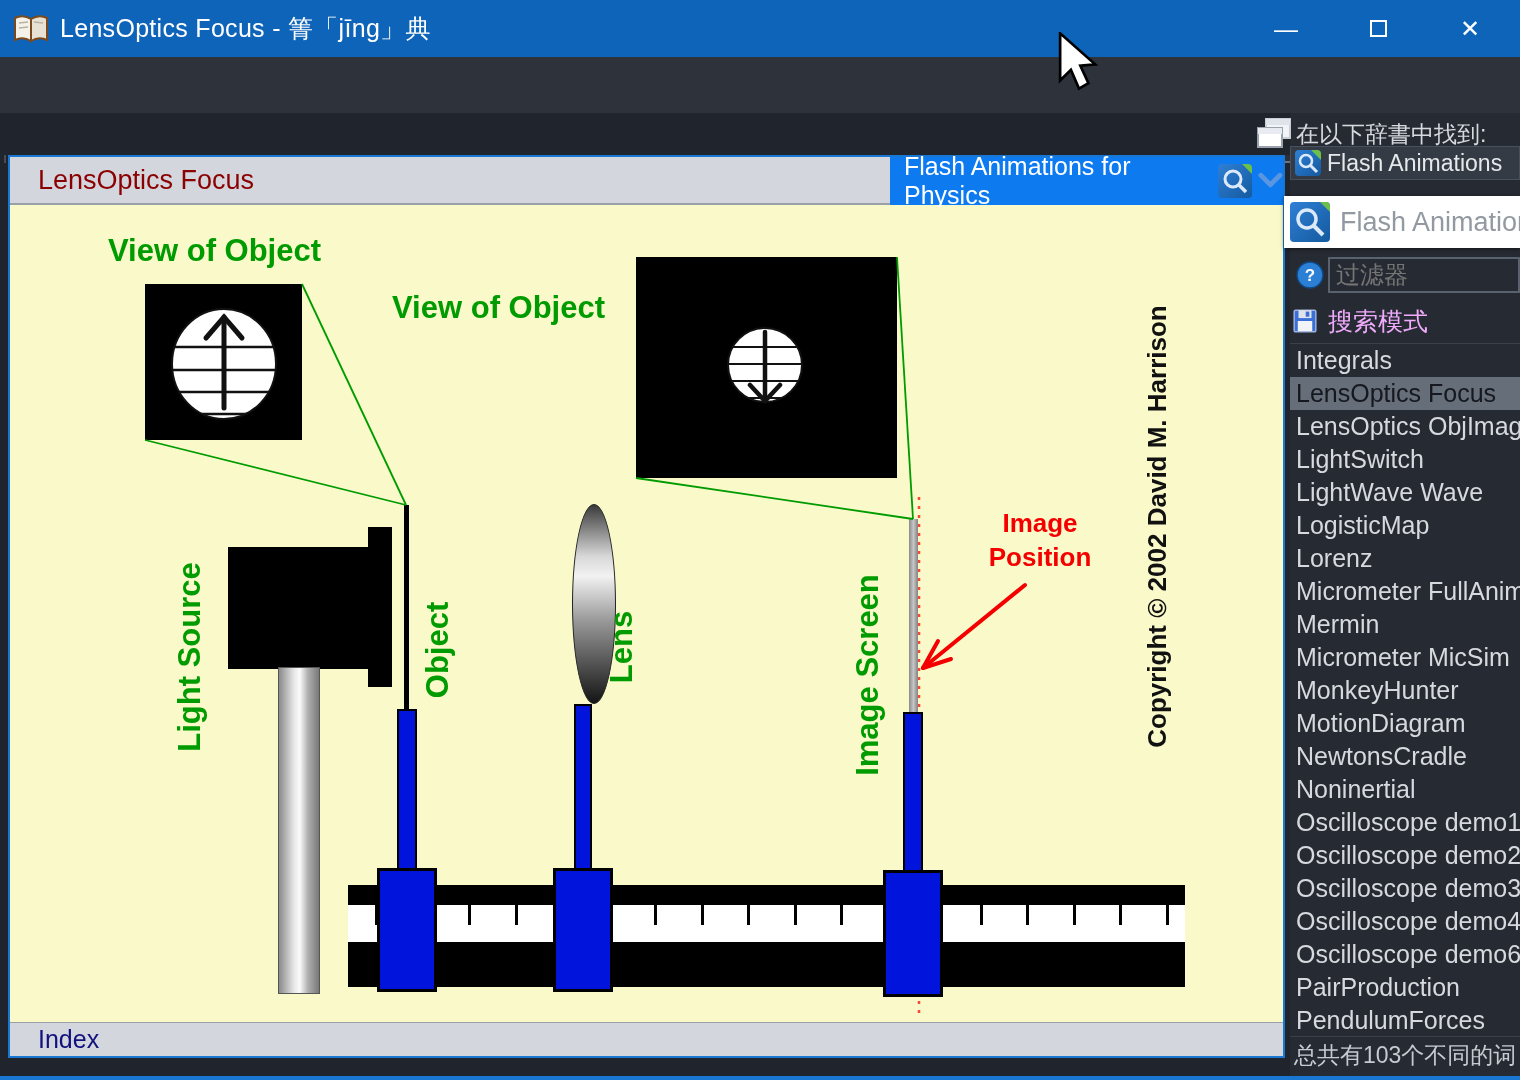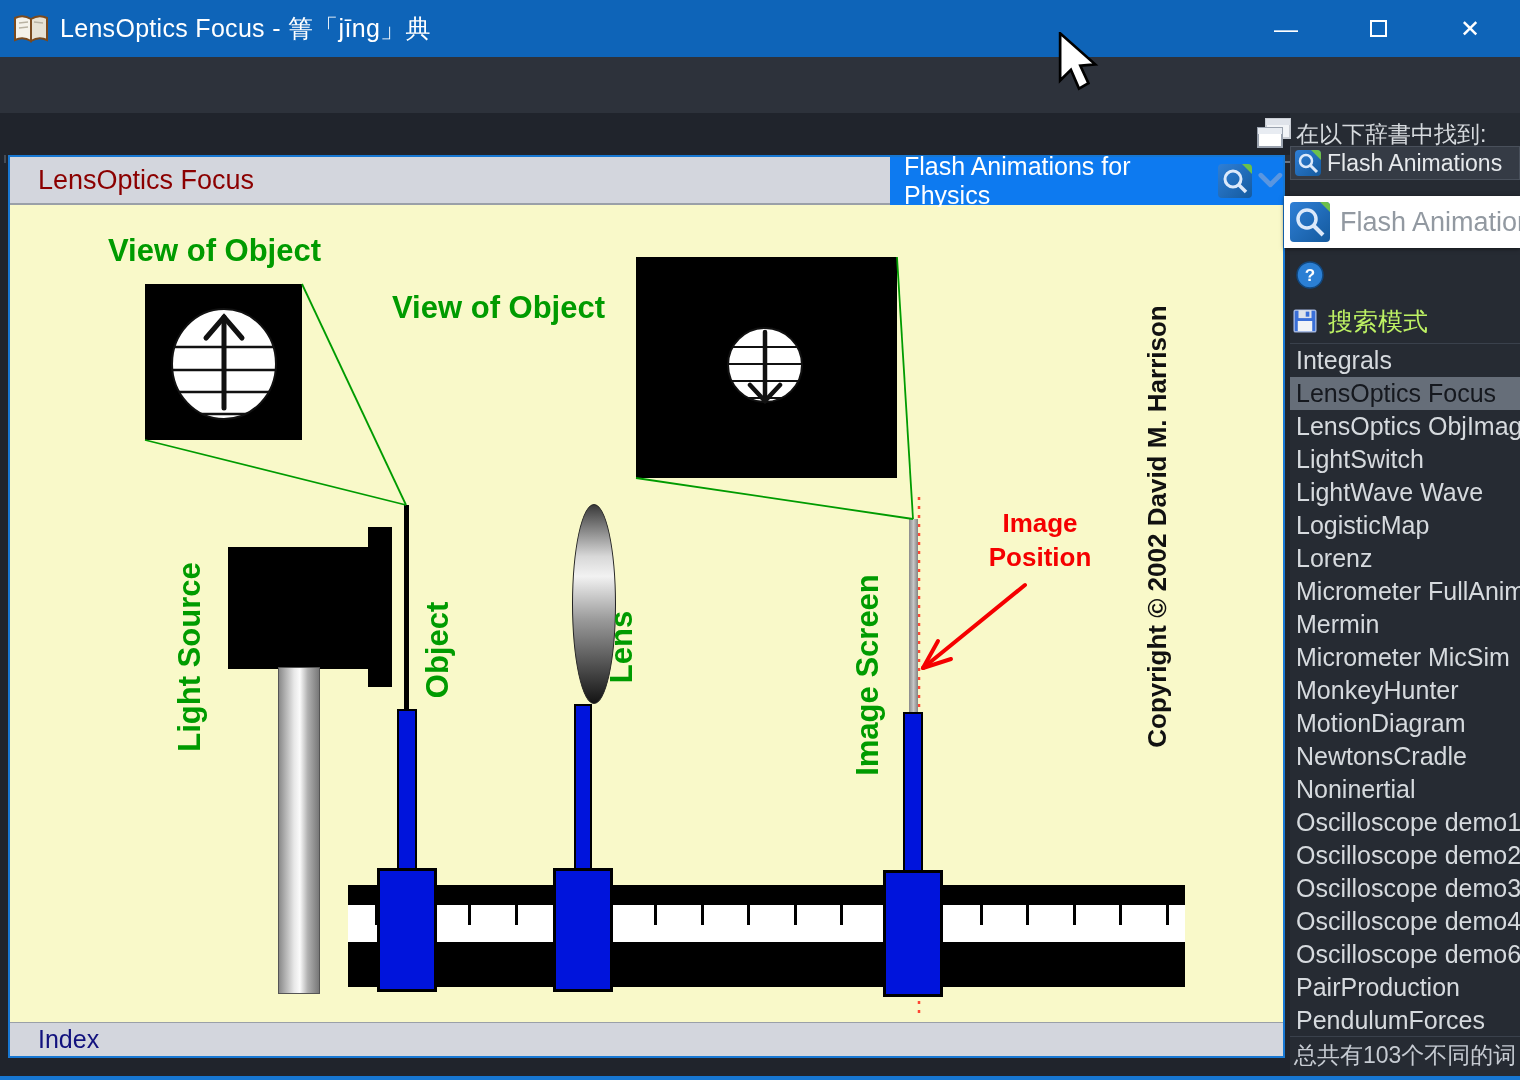--- a/index.html
+++ b/index.html
@@ -64,21 +64,21 @@
   #imgpos{position:absolute;color:var(--red);font-weight:bold;font-size:26px;text-align:center;line-height:1.3}
   #copyright{position:absolute;color:#111;font-weight:bold;font-size:26px;white-space:nowrap;text-align:center}
 
   
   #sidebar{position:absolute;left:1290px;top:113px;width:230px;height:967px;background:var(--panel);color:#d6dade}
   #foundin{position:absolute;left:6px;top:6px;font-size:23px;color:#d6dade;white-space:nowrap}
   #dictrow{position:absolute;left:0px;top:33px;width:230px;height:34px;background:#353b45;border:1px solid #49505b;display:flex;align-items:center;color:#e6e9ec;font-size:23px;white-space:nowrap;overflow:hidden}
   #filterrow{position:absolute;left:2px;top:144px;height:38px}
   #filterinput{position:absolute;left:38px;top:144px;width:192px;height:36px;background:#262b33;border:2px solid #5a6270;color:#9aa1aa;font-size:24px;padding:0 6px;font-family:"Liberation Sans",sans-serif}
   #moderow{position:absolute;left:2px;top:190px;height:36px;display:flex;align-items:center}
-  #modelabel{font-size:25px;color:#bef264;margin-left:10px;white-space:nowrap}
+  #modelabel{font-size:25px;color:#f0abfc;margin-left:10px;white-space:nowrap}
   #wordlist{position:absolute;left:0;top:230px;width:230px;height:694px;border-top:1px solid #3a414c;border-bottom:1px solid #3a414c;overflow:hidden}
   .wrow{height:33px;line-height:33px;font-size:25px;color:#d6dade;padding-left:6px;white-space:nowrap}
   .wrow.sel{background:#666e79;color:#15181e}
   #liststatus{position:absolute;left:4px;top:927px;font-size:23px;color:#c6cbd2;white-space:nowrap}
 
   
   #popuprow{position:absolute;left:1284px;top:196px;width:236px;height:52px;background:#fff;box-shadow:0 1px 4px rgba(0,0,0,.5);display:flex;align-items:center;z-index:30}
   #popuprow span{color:#9299a1;font-size:27px;margin-left:10px;white-space:nowrap}
 
   
@@ -420,20 +420,21 @@
       </span>
       <span>Flash Animations</span>
     </div>
 
     <div id="filterrow">
       <svg width="28" height="28" viewBox="0 0 28 28" style="position:absolute;left:4px;top:4px">
         <circle cx="14" cy="14" r="13" fill="#2b7fd4" stroke="#11477e" stroke-width="1.5"></circle>
         <text x="14" y="20" text-anchor="middle" font-size="17" font-weight="bold" fill="#fff" font-family="Liberation Sans, sans-serif">?</text>
       </svg>
     </div>
+    <input id="filterinput" placeholder="过滤器" style="">
 
     <div id="moderow">
       <svg width="26" height="26" viewBox="0 0 36 36">
         <rect x="3" y="3" width="30" height="30" rx="2" fill="#3a6fd8" stroke="#9fb4e0" stroke-width="2"></rect>
         <rect x="9" y="3" width="18" height="11" fill="#dfe3ea"></rect>
         <rect x="19" y="5" width="5" height="7" fill="#3a6fd8"></rect>
         <rect x="8" y="18" width="20" height="14" fill="#f2f4f7"></rect>
       </svg>
       <span id="modelabel">搜索模式</span>
     </div>

